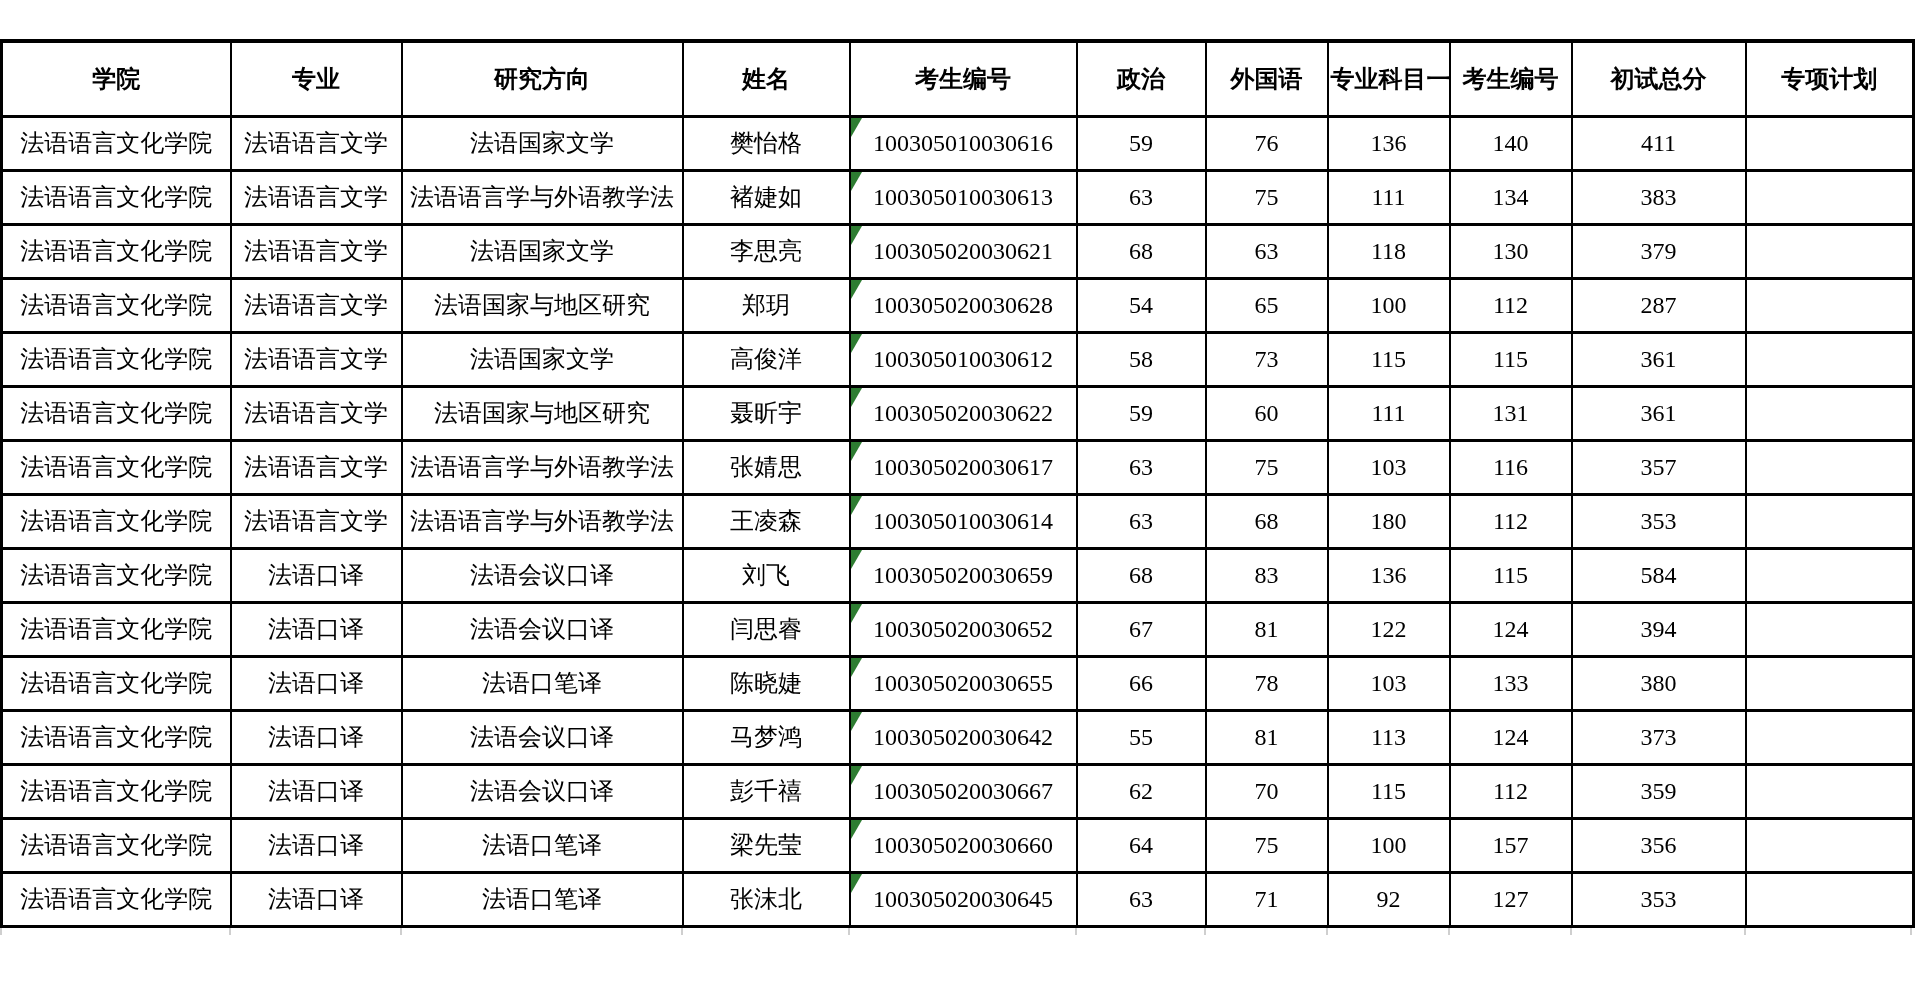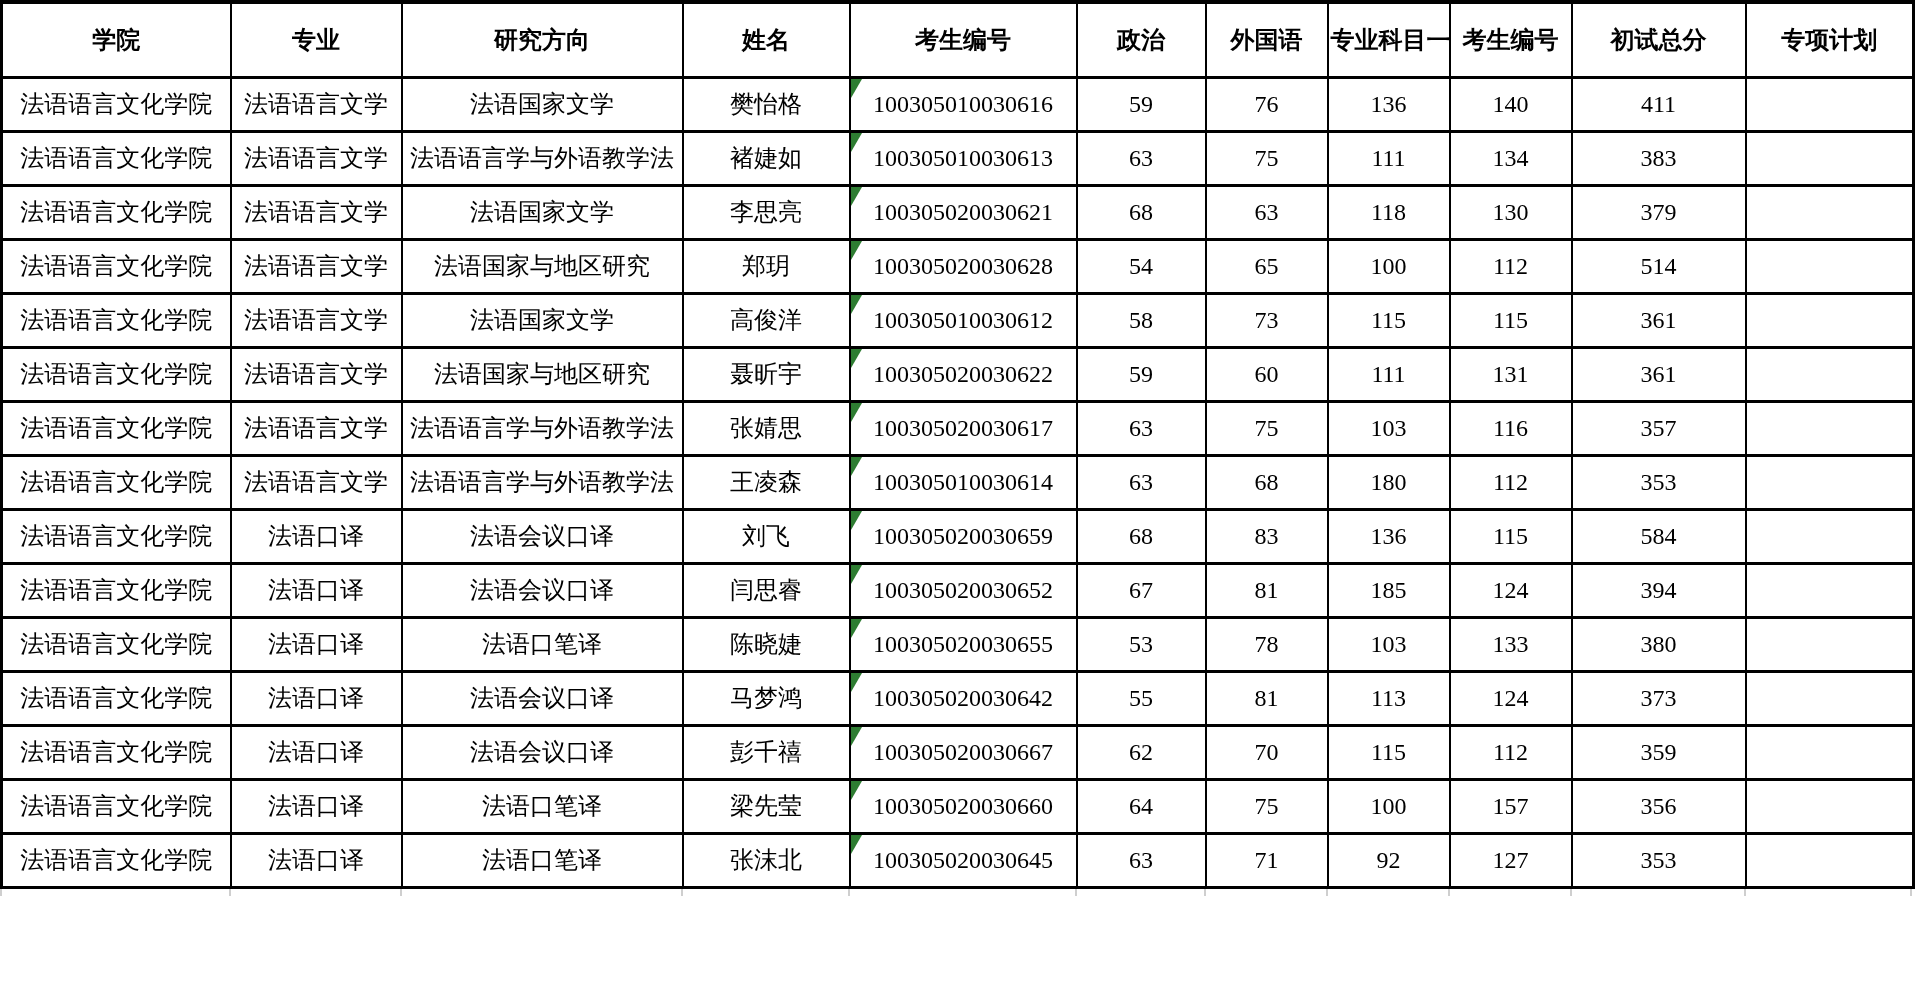--- a/index.html
+++ b/index.html
@@ -10,20 +10,21 @@
     overflow: hidden;
     font-family: "Liberation Serif", "DejaVu Serif", serif;
     color: #000000;
   }
   table.sheet {
     border-collapse: collapse;
     table-layout: fixed;
     width: 1912px;
     border: 3px solid #000;
     border-top-width: 4px;
+    margin-top: 39px;
   }
   th, td {
     border-left: 2px solid #000;
     border-right: 2px solid #000;
     border-top: 3px solid #000;
     border-bottom: 3px solid #000;
     text-align: center;
     vertical-align: middle;
     padding: 0 2px;
     white-space: nowrap;
@@ -133,21 +134,21 @@
       <tr>
         <td>法语语言文化学院</td>
         <td>法语语言文学</td>
         <td>法语国家与地区研究</td>
         <td>郑玥</td>
         <td><span class="corner-marker" style="border-top-color: rgb(46, 125, 50);"></span>100305020030628</td>
         <td>54</td>
         <td>65</td>
         <td>100</td>
         <td>112</td>
-        <td>514</td>
+        <td>287</td>
         <td></td>
       </tr>
       <tr>
         <td>法语语言文化学院</td>
         <td>法语语言文学</td>
         <td>法语国家文学</td>
         <td>高俊洋</td>
         <td><span class="corner-marker" style="border-top-color: rgb(46, 125, 50);"></span>100305010030612</td>
         <td>58</td>
         <td>73</td>
@@ -209,32 +210,32 @@
         <td></td>
       </tr>
       <tr>
         <td>法语语言文化学院</td>
         <td>法语口译</td>
         <td>法语会议口译</td>
         <td>闫思睿</td>
         <td><span class="corner-marker" style="border-top-color: rgb(46, 125, 50);"></span>100305020030652</td>
         <td>67</td>
         <td>81</td>
-        <td>185</td>
+        <td>122</td>
         <td>124</td>
         <td>394</td>
         <td></td>
       </tr>
       <tr>
         <td>法语语言文化学院</td>
         <td>法语口译</td>
         <td>法语口笔译</td>
         <td>陈晓婕</td>
         <td><span class="corner-marker" style="border-top-color: rgb(46, 125, 50);"></span>100305020030655</td>
-        <td>53</td>
+        <td>66</td>
         <td>78</td>
         <td>103</td>
         <td>133</td>
         <td>380</td>
         <td></td>
       </tr>
       <tr>
         <td>法语语言文化学院</td>
         <td>法语口译</td>
         <td>法语会议口译</td>

